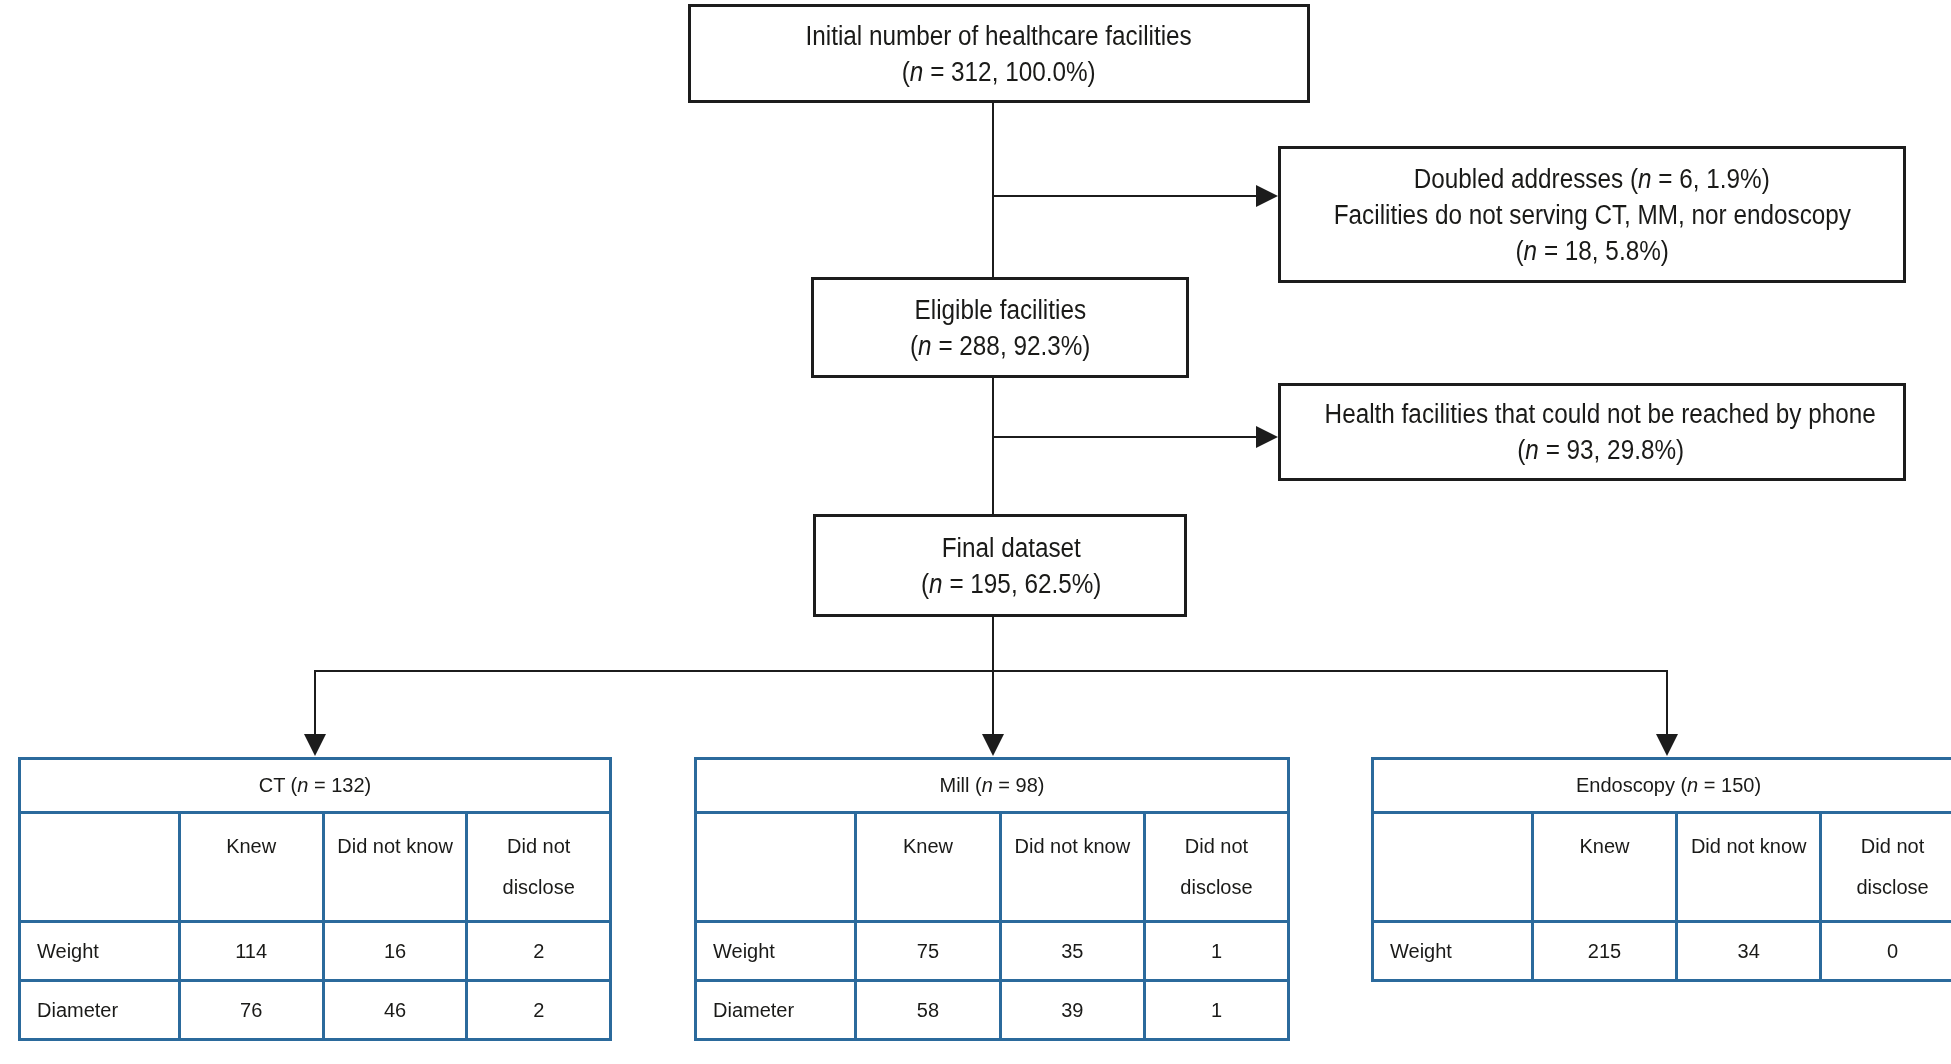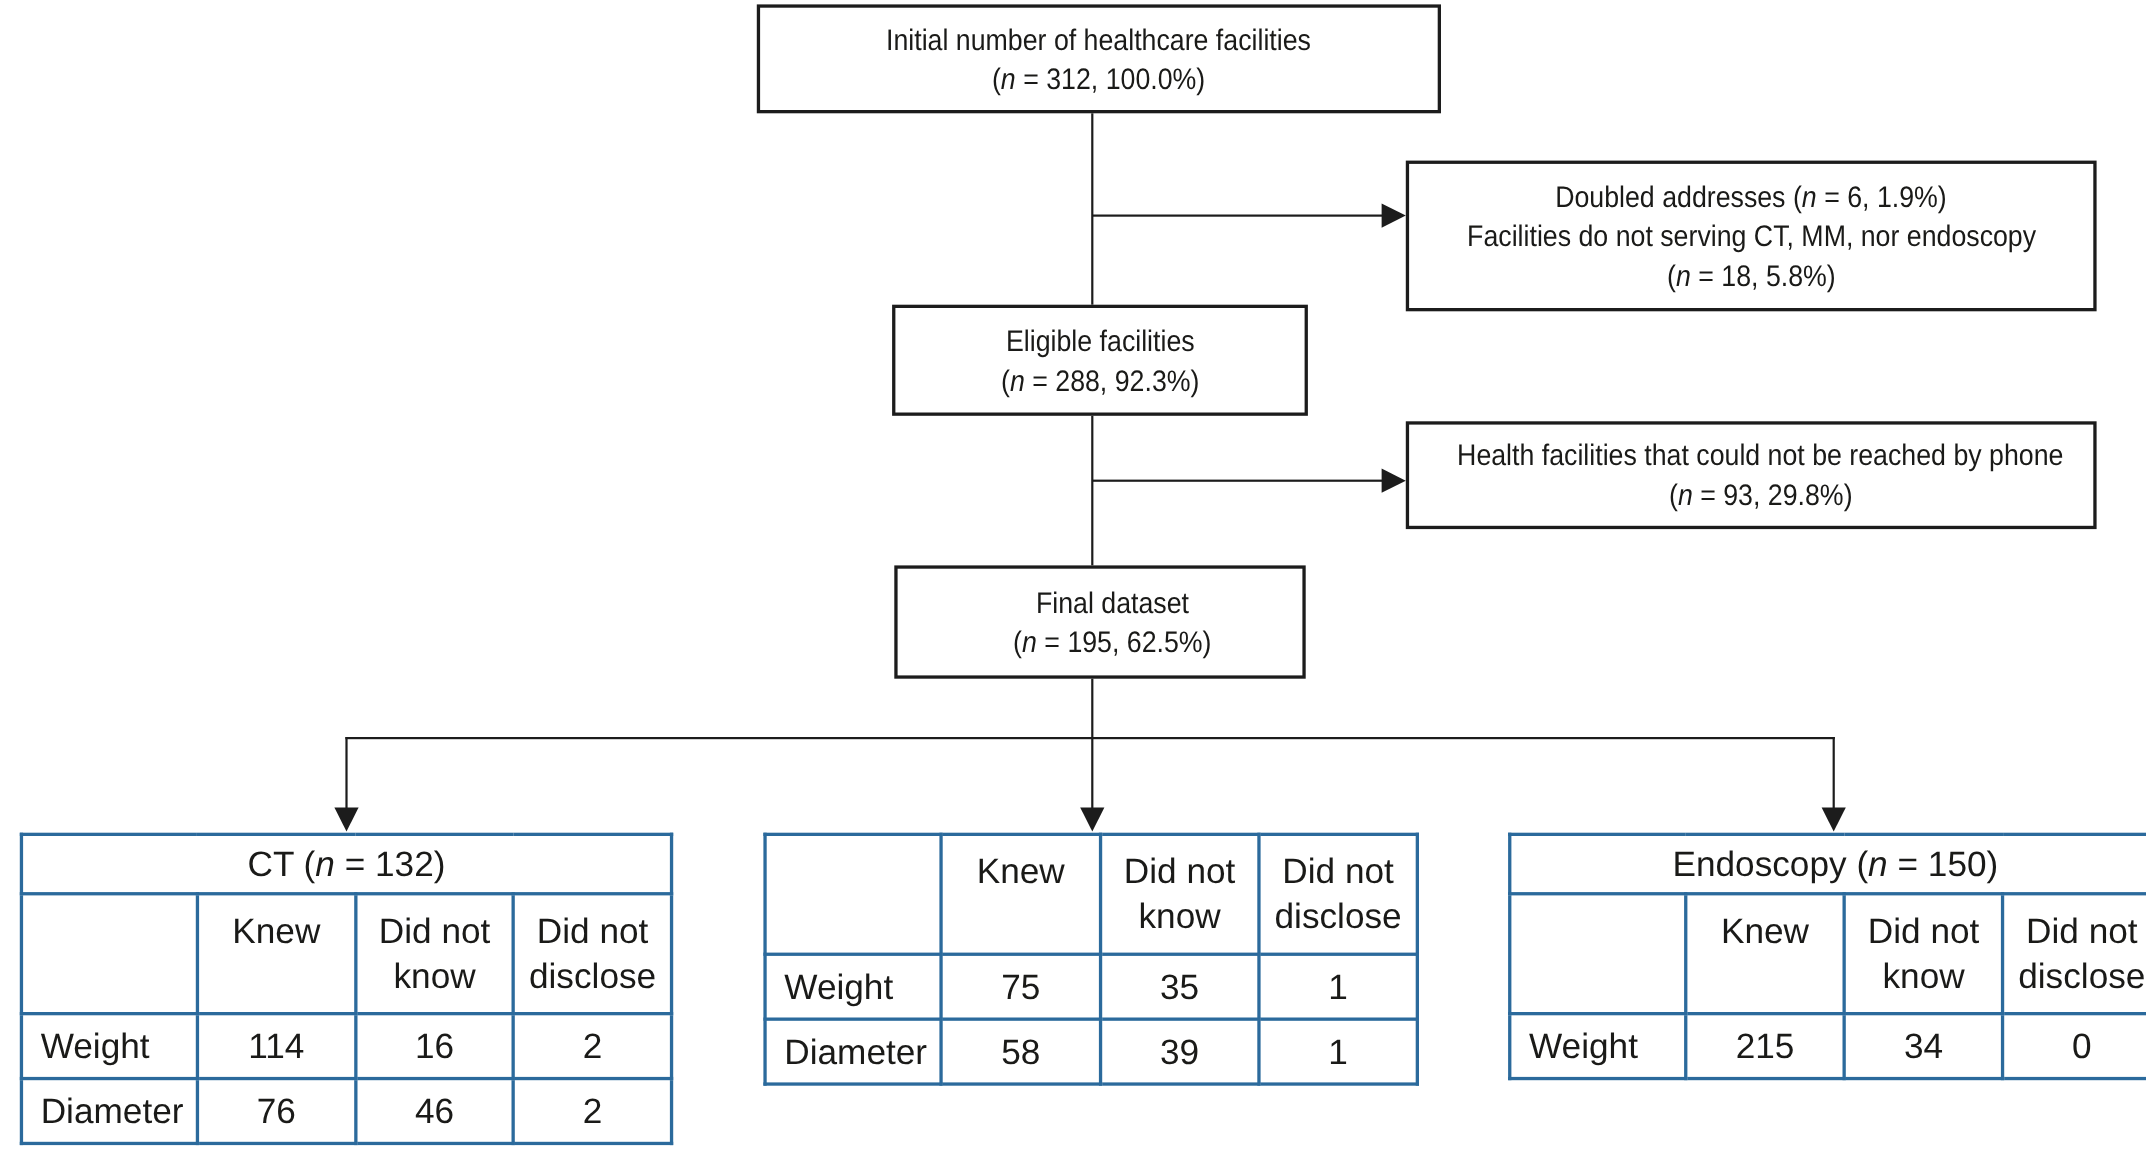--- a/index.html
+++ b/index.html
@@ -48,21 +48,21 @@
     border-left:11px solid transparent;
     border-right:11px solid transparent;
     border-top:22px solid var(--line);
   }
   
   .dtable{
     position:absolute;
     border-collapse:collapse;
     table-layout:fixed;
     background:var(--bg);
-    font-size:32px;
+    font-size:20px;
   }
   .dtable td{
     border:3px solid var(--table-border);
     box-sizing:border-box;
     color:var(--text);
   }
   .dtable col.c0{width:27%;}
   .dtable col.c1{width:24.4%;}
   .dtable col.c2{width:24.3%;}
   .dtable col.c3{width:24.3%;}
@@ -158,20 +158,23 @@
   </table>
 
   <table class="dtable" style="left:678px;top:757px;width:596px;">
     <colgroup>
         <col class="c0">
         <col class="c1">
         <col class="c2">
         <col class="c3">
       </colgroup>
     <tbody>
+      <tr>
+          <td colspan="4" class="ttitle">Mill (<i>n</i> = 98)</td>
+        </tr>
       <tr class="trow-head">
         <td></td>
         <td>Knew</td>
         <td>Did not know</td>
         <td>Did not disclose</td>
       </tr>
       <tr class="trow-data">
         <td class="tlabel">Weight</td>
         <td class="tval">75</td>
         <td class="tval">35</td>

